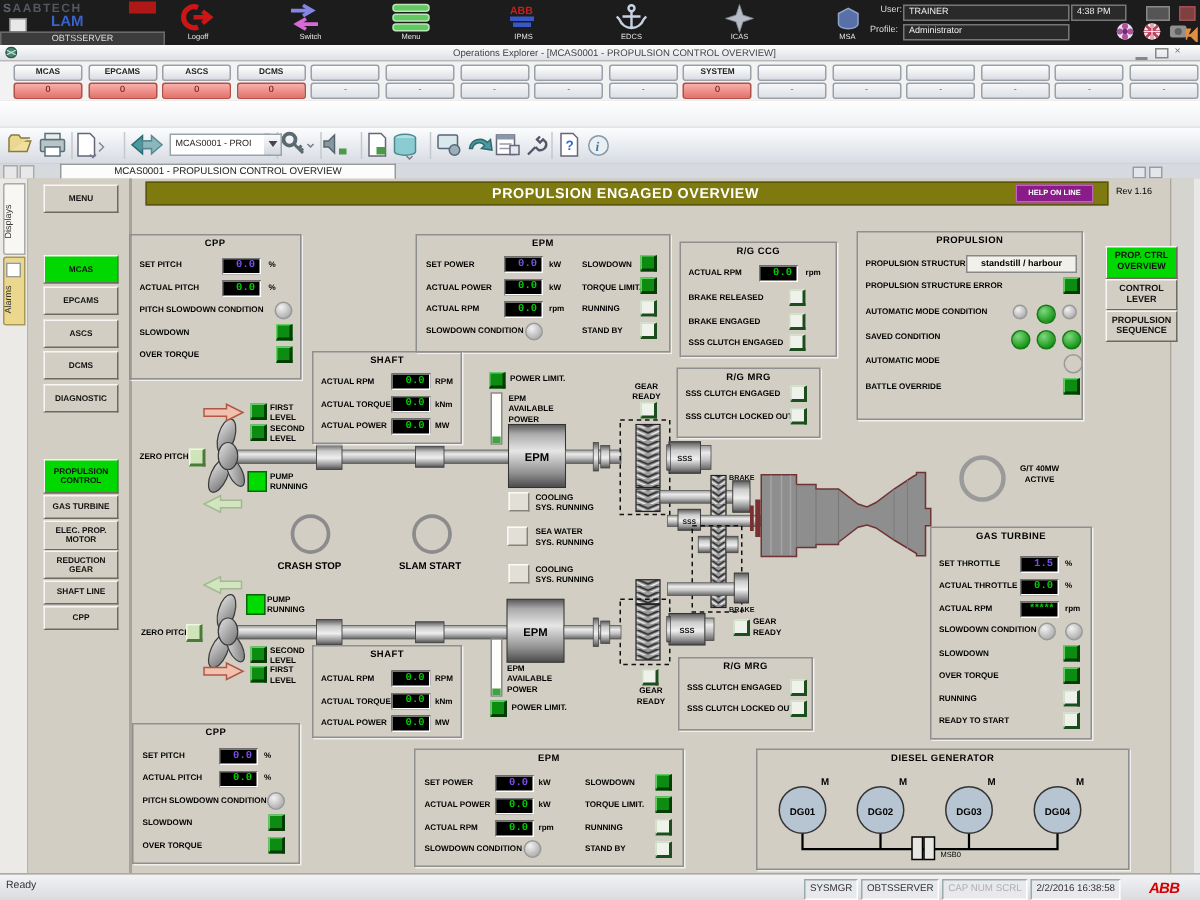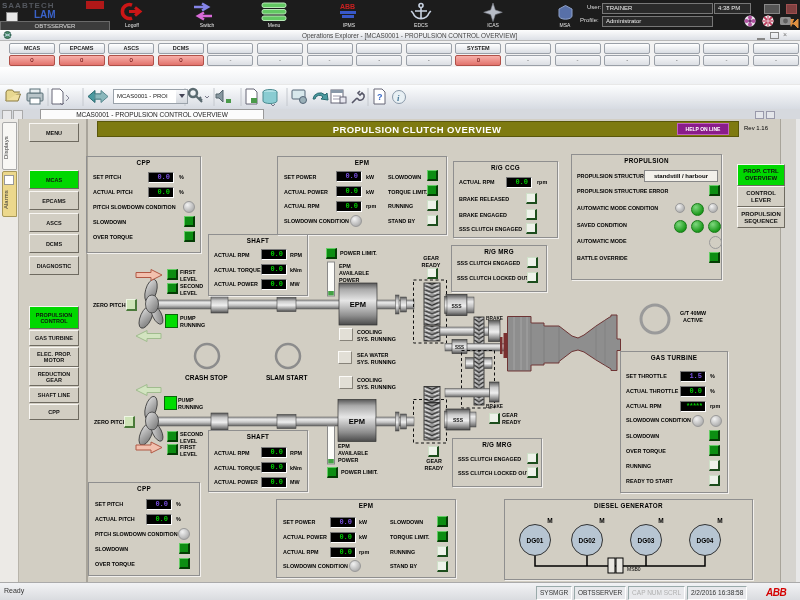--- a/index.html
+++ b/index.html
@@ -235,21 +235,21 @@
 <div class="mbtn" style="top:234px;height:17px;">DCMS</div>
 <div class="mbtn" style="top:256px;height:17px;">DIAGNOSTIC</div>
 <div class="mbtn grn" style="top:306px;height:21px;">PROPULSION<br>CONTROL</div>
 <div class="mbtn" style="top:330px;height:14px;">GAS TURBINE</div>
 <div class="mbtn" style="top:347px;height:18px;">ELEC. PROP.<br>MOTOR</div>
 <div class="mbtn" style="top:367px;height:17px;">REDUCTION<br>GEAR</div>
 <div class="mbtn" style="top:387px;height:14px;">SHAFT LINE</div>
 <div class="mbtn" style="top:404px;height:14px;">CPP</div>
 
 <div class="abs" style="left:97px;top:121px;width:640px;height:14px;background:#7e7a10;border:1px solid #5a570a;"></div>
-<div class="abs" style="left:97px;top:124px;width:640px;text-align:center;font-weight:bold;font-size:9.5px;color:#fff;letter-spacing:.4px;">PROPULSION CLUTCH OVERVIEW</div>
+<div class="abs" style="left:97px;top:124px;width:640px;text-align:center;font-weight:bold;font-size:9.5px;color:#fff;letter-spacing:.4px;">PROPULSION ENGAGED OVERVIEW</div>
 <div class="abs" style="left:677px;top:123px;width:50px;height:10px;background:#8a1c8a;border:1px solid #c060c0;color:#fff;font-weight:bold;font-size:5px;text-align:center;line-height:10px;">HELP ON LINE</div>
 <div class="abs" style="left:744px;top:125px;font-size:6px;color:#000;">Rev 1.16</div>
 
 <div class="rbtn grn" style="top:164px;height:20px;">PROP. CTRL<br>OVERVIEW</div>
 <div class="rbtn" style="top:186px;height:19px;">CONTROL<br>LEVER</div>
 <div class="rbtn" style="top:207px;height:19px;">PROPULSION<br>SEQUENCE</div>
 <div class="abs" id="statusbar">
   <div class="abs" style="left:4px;top:4px;">Ready</div>
   <div class="abs" style="left:536px;top:3px;font-size:6.5px;"><span class="sbox">SYSMGR</span> <span class="sbox">OBTSSERVER</span> <span class="sbox" style="color:#b0b0b0;">CAP NUM SCRL</span> <span class="sbox">2/2/2016 16:38:58</span></div>
   <div class="abs" style="left:766px;top:4px;font-weight:bold;font-style:italic;font-size:10px;color:#d40000;font-family:'Liberation Sans',sans-serif;letter-spacing:-0.5px;">ABB</div>

